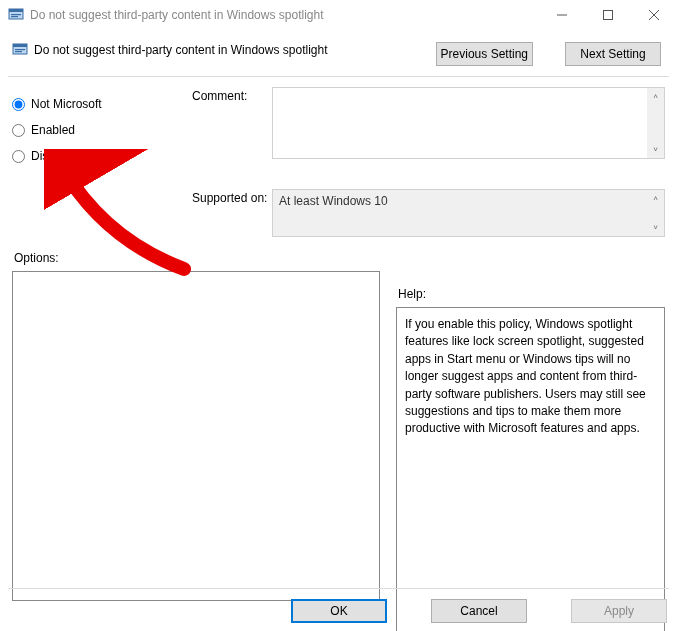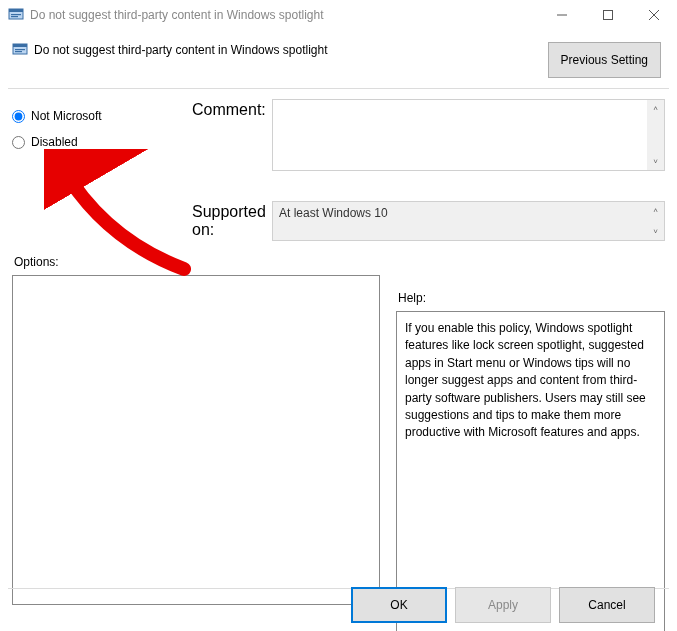--- a/index.html
+++ b/index.html
@@ -43,26 +43,27 @@
     padding-top:4px;
   }
   .header-left .hicon { width:16px; height:16px; }
   .header-title { font-size:12px; }
   .header-buttons {
     margin-left:auto; display:flex; gap:8px;
     padding-right:4px; padding-top:4px;
   }
   button.std {
     min-width: 96px;
-    height: 36px;
+    height: 24px;
     background: #e1e1e1;
     border: 1px solid #adadad;
     font: inherit;
     color:#000;
-    padding: 0 12px;
+    padding: 0 4px;
+    margin-left: 24px;
   }
   button.std.primary { border-color:#0078d7; box-shadow: inset 0 0 0 1px #0078d7; background:#e1e1e1;}
   button.std:disabled { color:#8a8a8a; background:#e6e6e6; border-color:#c8c8c8; }
   .hr { border-top:1px solid #dcdcdc; margin: 4px 0 8px 0; }
 
   .config-area {
     display:flex;
     padding: 2px 4px 0 4px;
     gap: 18px;
   }
@@ -76,29 +77,29 @@
     font-size:12px;
   }
   .radio-row input { margin:0; }
   .meta {
     flex:1;
     display:grid;
     grid-template-columns: 80px 1fr;
     row-gap: 30px;
     align-items:start;
   }
-  .meta-label { font-size:16px; padding-top:2px; }
+  .meta-label { font-size:12px; padding-top:2px; }
   .comment-box {
     height: 72px;
     border:1px solid #d0d0d0;
     background:#fff;
     position:relative;
   }
   .supported-box {
-    height: 40px;
+    height: 48px;
     border:1px solid #d0d0d0;
     background:#f0f0f0;
     position:relative;
     padding:4px 24px 4px 6px;
     font-size:12px;
     color:#333;
   }
   .faux-scroll {
     position:absolute; right:0; top:0; bottom:0; width:17px;
     background:#f0f0f0;
@@ -126,22 +127,22 @@
     border:1px solid #888;
     background:#fff;
     padding:8px;
     font-size:12px;
     line-height:1.45;
     overflow:auto;
     position:relative;
   }
   .help-box p { margin:0 0 12px 0; }
   .footer {
-    position:absolute; right:22px; bottom:8px;
-    display:flex; gap:8px;
+    position:absolute; right:10px; bottom:8px;
+    display:flex; gap:20px;
   }
   .hr2 { position:absolute; left:8px; right:8px; bottom:42px; border-top:1px solid #dcdcdc;}
   .arrow-annot {
     position:absolute;
     left:44px; top:149px;
     width:160px; height:130px;
     pointer-events:none;
   }
 </style>
 </head>
@@ -185,30 +186,35 @@
           <rect x="1" y="2" width="14" height="10" fill="#bcd6f2" stroke="#3a6ea5"></rect>
           <rect x="1" y="2" width="14" height="3" fill="#3a6ea5"></rect>
           <rect x="3" y="7" width="10" height="1.2" fill="#3a6ea5"></rect>
           <rect x="3" y="9" width="7" height="1.2" fill="#3a6ea5"></rect>
         </svg>
       </span>
       <span class="header-title">Do not suggest third-party content in Windows spotlight</span>
     </div>
     <div class="header-buttons">
       <button class="std">Previous Setting</button>
+      <button class="std">Next Setting</button>
     </div>
   </div>
 
   <div class="hr"></div>
 
   <div class="config-area">
     <div class="radios">
       <label class="radio-row">
         <input type="radio" name="state" checked="" style="">
         <span>Not Microsoft</span>
+      </label>
+      <label class="radio-row">
+        <input type="radio" name="state" style="">
+        <span>Enabled</span>
       </label>
       <label class="radio-row">
         <input type="radio" name="state" style="">
         <span>Disabled</span>
       </label>
     </div>
 
     <div class="meta">
       <div class="meta-label">Comment:</div>
       <div class="comment-box">
@@ -239,22 +245,22 @@
       <div class="help-box">
         <p>If you enable this policy, Windows spotlight features like lock screen spotlight, suggested apps in Start menu or Windows tips will no longer suggest apps and content from third-party software publishers. Users may still see suggestions and tips to make them more productive with Microsoft features and apps.</p>
       </div>
     </div>
   </div>
 </div>
 
 <div class="hr2"></div>
 <div class="footer">
   <button class="std primary">OK</button>
+  <button class="std">Cancel</button>
   <button class="std" disabled="">Apply</button>
-  <button class="std">Cancel</button>
 </div>
 
 <svg class="arrow-annot" viewBox="0 0 160 130">
   <defs>
     <marker id="ah" markerWidth="12" markerHeight="12" refX="2" refY="6" orient="auto">
       <path d="M0,0 L12,6 L0,12 Z" fill="#e60000"></path>
     </marker>
   </defs>
   <path d="M140,120 Q60,90 18,18" stroke="#e60000" stroke-width="14" fill="none" marker-end="url(#ah)" stroke-linecap="round"></path>
 </svg>

